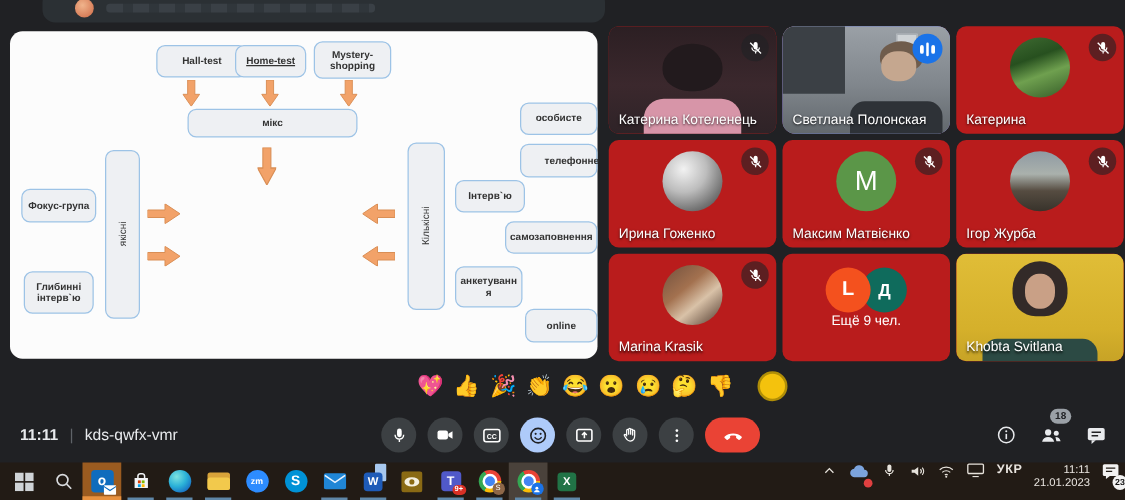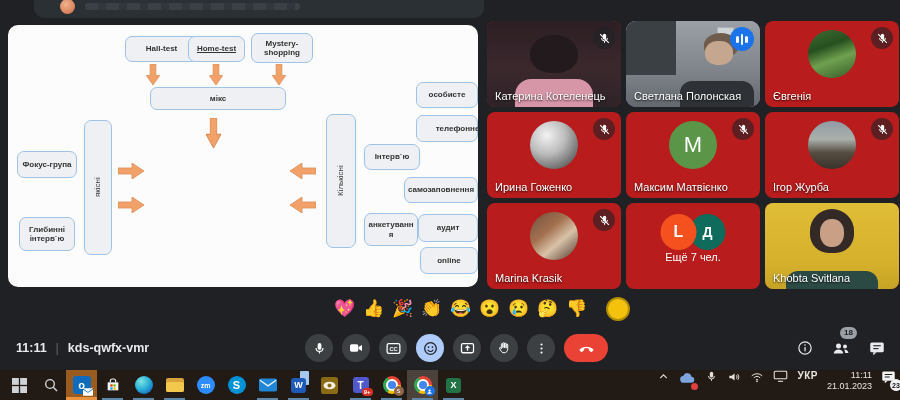--- a/index.html
+++ b/index.html
@@ -62,21 +62,21 @@
 
   
   .reactions{position:absolute;left:333px;top:296px;display:flex;align-items:center;gap:6px;}
   .reactions .em{width:23px;height:26px;font-size:17px;line-height:26px;text-align:center;cursor:default;}
   .skin{width:20px;height:20px;border-radius:50%;background:#f4c20d;border:2px solid #b08e07;margin-left:12px;}
 
   
   .ctlbar{position:absolute;left:0;top:328px;width:900px;height:42px;}
   .meta{position:absolute;left:16px;top:13px;font-size:12.5px;color:#e8eaed;font-weight:bold;display:flex;gap:9px;align-items:center;}
   .meta .sep{color:#5f6368;font-weight:normal;}
-  .meta .code{font-weight:bold;}
+  .meta .code{font-weight:normal;}
   .btnrow{position:absolute;left:305px;top:6px;display:flex;align-items:center;gap:9px;}
   .cbtn{width:28px;height:28px;border-radius:50%;background:#3c4043;display:flex;align-items:center;justify-content:center;}
   .cbtn.active{background:#aecbfa;}
   .endcall{width:44px;height:28px;border-radius:14px;background:#ea4335;display:flex;align-items:center;justify-content:center;}
   .rightrow{position:absolute;right:14px;top:10px;display:flex;align-items:center;gap:17px;}
   .ricon{position:relative;display:flex;align-items:center;justify-content:center;}
   .badge18{position:absolute;top:-11px;right:-6px;background:#9aa0a6;color:#202124;font-size:8px;font-weight:bold;
            border-radius:8px;padding:1px 4px;line-height:1.2;}
 
   
@@ -150,21 +150,20 @@
     <svg class="arr" style="left:282px;top:172px;" width="26" height="16" viewBox="0 0 26 16">
         <path d="M26 5H12V0L0 8l12 8v-5h14z" fill="#f2a269" stroke="#d98e55" stroke-width="0.8"></path>
       </svg>
 
     <div class="dbox vlab" style="left:318px;top:89px;width:30px;height:134px;">Кількісні</div>
     <div class="dbox" style="left:356px;top:91px;width:56px;height:26px;margin-top:28px;">Інтерв`ю</div>
     <div class="dbox" style="left:408px;top:57px;width:62px;height:26px;">особисте</div>
     <div class="dbox" style="left:408px;top:90px;width:62px;height:27px;padding-left:23px;">телефонне</div>
     <div class="dbox" style="left:396px;top:152px;width:74px;height:26px;">самозаповнення</div>
     <div class="dbox breakall" style="left:356px;top:188px;width:54px;height:33px;">анкетування</div>
-    <div class="dbox" style="left:410px;top:189px;width:60px;height:28px;">аудит</div>
     <div class="dbox" style="left:412px;top:222px;width:58px;height:27px;">online</div>
   </div>
 
   <div class="tiles">
 
     <div class="tile">
       <div class="v1">
           <div class="hair"></div>
           <div class="body"></div>
         </div>
@@ -198,21 +197,21 @@
     <div class="tile">
       <div class="avatar av3"></div>
       <div class="muteic">
         <svg width="13" height="13" viewBox="0 0 24 24">
             <path d="M12 3a3 3 0 0 1 3 3v5a3 3 0 0 1-6 0V6a3 3 0 0 1 3-3z" fill="#fff"></path>
             <path d="M6.5 11a5.5 5.5 0 0 0 11 0" stroke="#fff" stroke-width="1.8" fill="none"></path>
             <line x1="12" y1="16.5" x2="12" y2="20" stroke="#fff" stroke-width="1.8"></line>
             <line x1="4" y1="4" x2="20" y2="20" stroke="#fff" stroke-width="2"></line>
           </svg>
       </div>
-      <span class="pname">Євгенія</span>
+      <span class="pname">Катерина</span>
     </div>
 
     <div class="tile">
       <div class="avatar av4"></div>
       <div class="muteic">
         <svg width="13" height="13" viewBox="0 0 24 24">
             <path d="M12 3a3 3 0 0 1 3 3v5a3 3 0 0 1-6 0V6a3 3 0 0 1 3-3z" fill="#fff"></path>
             <path d="M6.5 11a5.5 5.5 0 0 0 11 0" stroke="#fff" stroke-width="1.8" fill="none"></path>
             <line x1="12" y1="16.5" x2="12" y2="20" stroke="#fff" stroke-width="1.8"></line>
             <line x1="4" y1="4" x2="20" y2="20" stroke="#fff" stroke-width="2"></line>
@@ -258,21 +257,21 @@
           </svg>
       </div>
       <span class="pname">Marina Krasik</span>
     </div>
 
     <div class="tile">
       <div class="pair">
         <div class="c" style="background:#f4511e;font-size:16px;z-index:2;">L</div>
         <div class="c c2" style="background:#0f6b5c;font-size:14px;">Д</div>
       </div>
-      <span class="more-label">Ещё 7 чел.</span>
+      <span class="more-label">Ещё 9 чел.</span>
     </div>
 
     <div class="tile">
       <div class="v9">
           <div class="hair"></div>
           <div class="face"></div>
           <div class="body"></div>
         </div>
       <span class="pname">Khobta Svitlana</span>
     </div>

